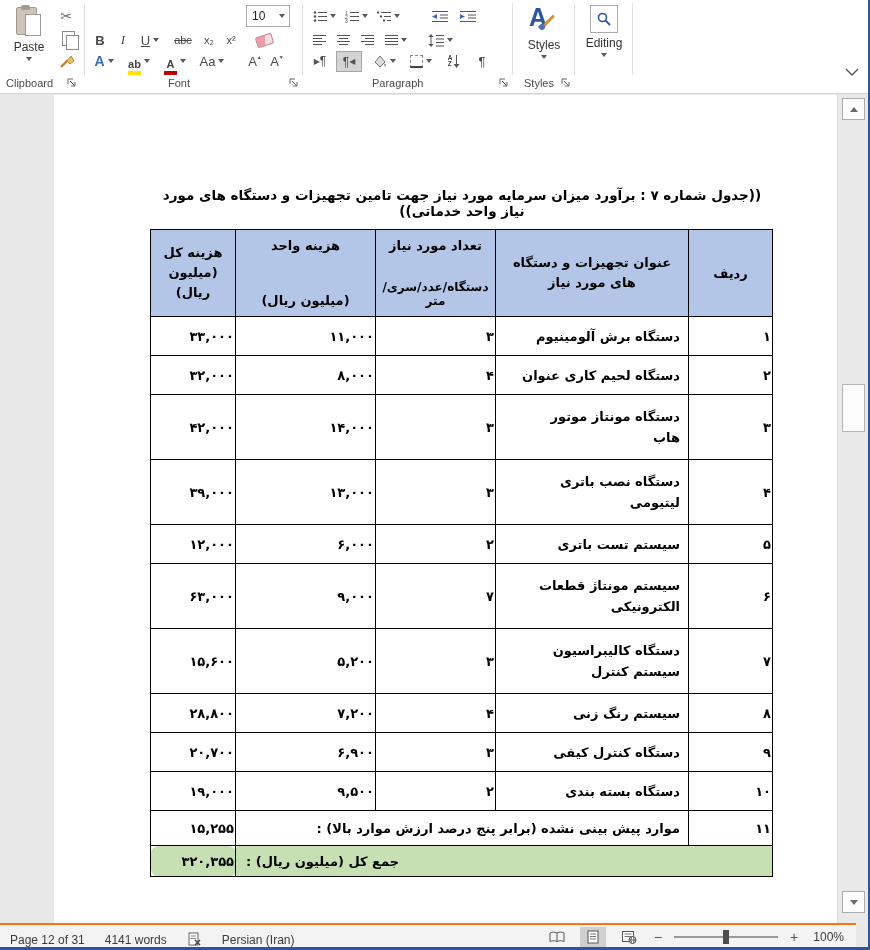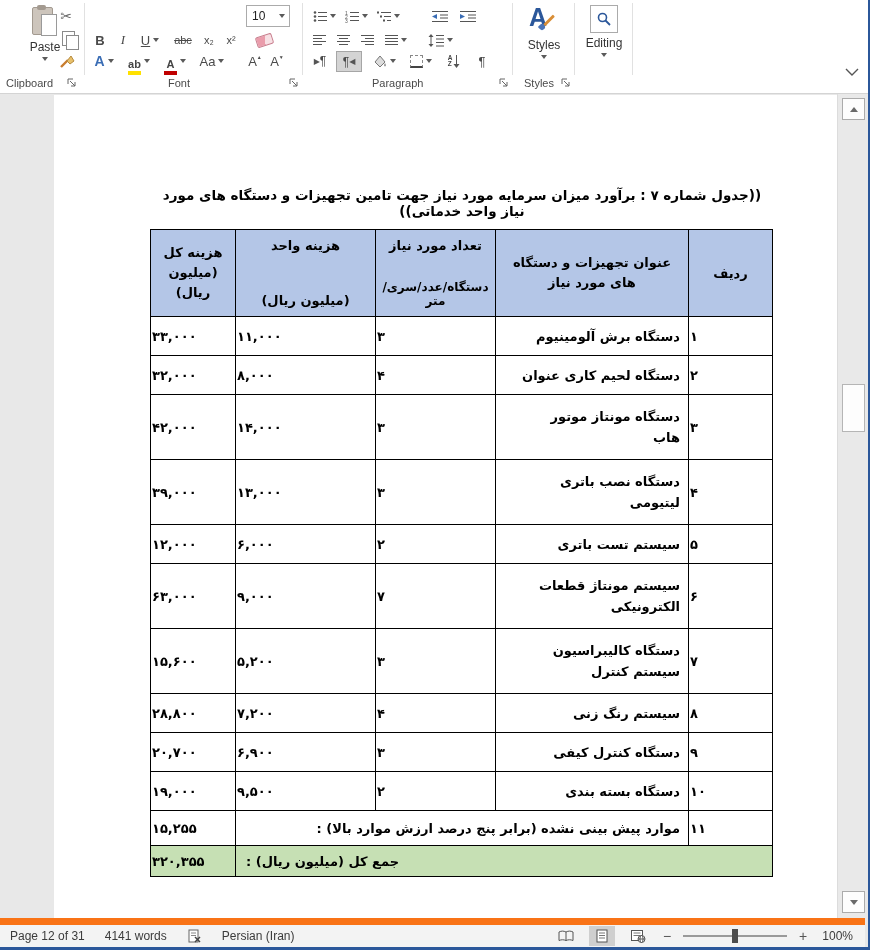--- a/index.html
+++ b/index.html
@@ -49,55 +49,55 @@
   .page{position:absolute;left:18px;top:1px;width:815px;bottom:0;background:#fff;margin-left:36px;}
   .content{position:absolute;top:92px;left:97px;width:622px;direction:rtl;
            font-family:"DejaVu Sans",sans-serif;font-weight:bold;color:#000;}
   .doc-title{text-align:center;font-size:13.5px;margin-bottom:10px;}
   table.eq{width:622px;border-collapse:collapse;table-layout:fixed;direction:rtl;}
   table.eq td,table.eq th{border:1px solid #000;font-size:13px;font-weight:bold;vertical-align:middle;}
   table.eq thead th{background:var(--header-bg,#b4c6e7);height:78px;text-align:center;padding:4px 3px;}
   .hdr2{display:flex;flex-direction:column;justify-content:space-between;height:70px;align-items:center;}
   .hdr2 .l2{font-size:12px;}
   .hdr-wrap{line-height:20px;}
-  td.c{text-align:left;}
+  td.c{text-align:right;border-radius:8px;}
   td.name{text-align:right;padding:0 8px;white-space:pre-line;line-height:21px;}
   tr.single td{height:36px;}
   tr.tall td{height:62px;}
   tr.row11 td{height:32px;}
   td.lab-r{text-align:right;padding:0 8px;}
   tr.total td{height:28px;background:var(--total-bg,#c6e0b4);}
   td.total-label{text-align:left;padding:0 10px;direction:rtl;}
 
   
   .vscroll{position:absolute;top:0;right:0;width:30px;bottom:0;background:#e9e9e9;border-left:1px solid #dcdcdc;}
   .sbtn{position:absolute;left:4px;width:21px;height:20px;background:#fdfdfd;border:1px solid #ababab;display:flex;align-items:center;justify-content:center;}
   .tri-up{width:0;height:0;border-left:4px solid transparent;border-right:4px solid transparent;border-bottom:5px solid #6a6a6a;}
   .tri-dn{width:0;height:0;border-left:4px solid transparent;border-right:4px solid transparent;border-top:5px solid #6a6a6a;}
   .thumb{position:absolute;left:4px;top:290px;width:21px;height:46px;background:#fdfdfd;border:1px solid #b5b5b5;}
 
   
-  .statusbar{position:absolute;left:0;right:3px;bottom:0;height:22px;background:#f3f3f3;border-top:7px solid #f97316;
-             display:flex;align-items:center;font-size:12px;color:#3b3b3b;}
+  .statusbar{position:absolute;left:0;right:12px;bottom:0;height:22px;background:#f3f3f3;border-top:2px solid #f97316;
+             display:flex;align-items:flex-end;font-size:12px;color:#3b3b3b;}
   .sb-left{display:flex;align-items:center;gap:20px;padding-left:10px;}
   .sb-right{margin-left:auto;display:flex;align-items:center;gap:10px;padding-right:12px;}
   .viewbtn{width:26px;height:20px;display:flex;align-items:center;justify-content:center;}
   .viewbtn.sel{background:#cfcfcf;}
   .zoom-track{position:relative;width:104px;height:2px;background:#9a9a9a;}
   .zoom-knob{position:absolute;left:49px;top:-6px;width:6px;height:14px;background:#4d4d4d;}
   .zsign{font-size:14px;color:#555;width:12px;text-align:center;}
 </style>
 </head>
 <body>
 
 <div class="app">
 
   <div class="ribbon">
 
-    <div class="bigbtn" style="left:22px;width:46px;text-align:center;">
+    <div class="bigbtn" style="left:6px;width:46px;text-align:center;">
       <span class="clipb">
           <span class="board"></span>
           <span class="clip"></span>
           <span class="sheet"></span>
         </span>
       <span class="lbl">Paste</span>
       <span class="chev"></span>
     </div>
     <div class="rbtn" style="left:56px;top:7px;width:20px;height:18px;">
       <span style="color:#6a6a6a;font-size:14px;">✂</span>

